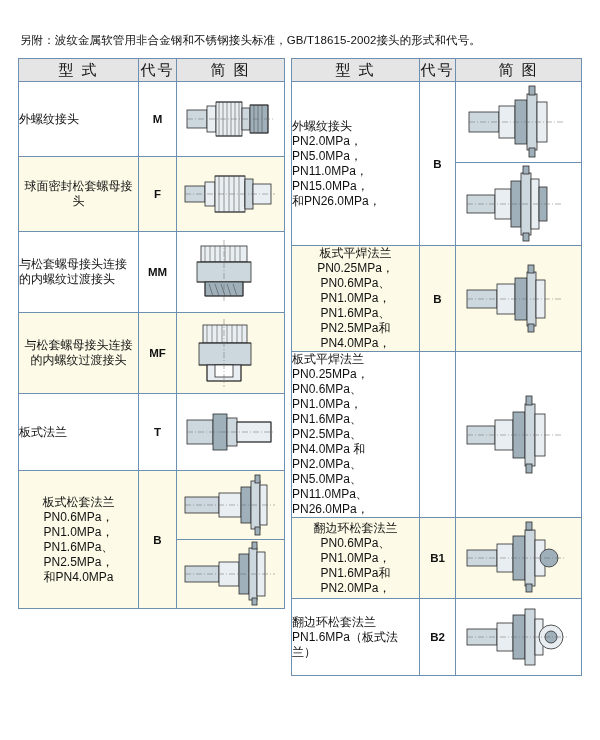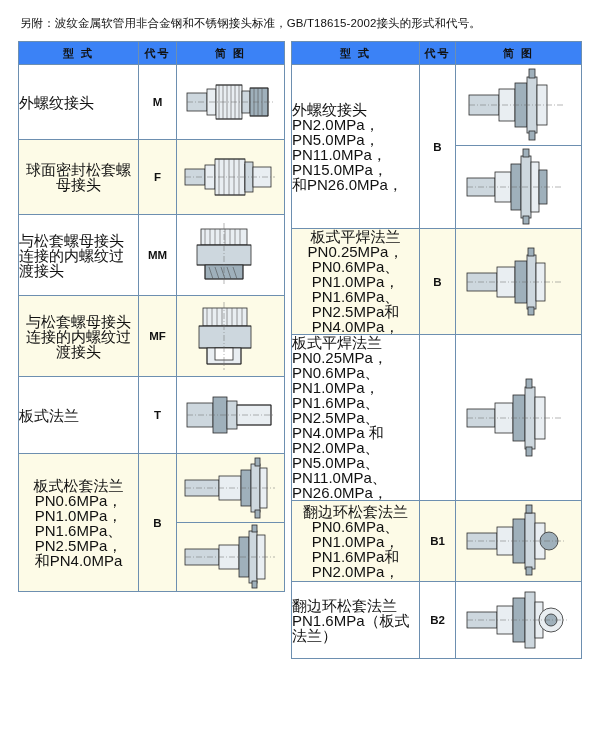--- a/index.html
+++ b/index.html
@@ -12,21 +12,21 @@
     height: 740px;
     font-family: "Liberation Sans", sans-serif;
     color: #1a1a1a;
     overflow: hidden;
   }
   .page {
     position: relative;
     width: 484px;
     height: 740px;
     box-sizing: border-box;
-    padding: 15px 18px 0 18px;
+    padding: 32px 18px 0 18px;
   }
   .doc-title {
     font-size: 11.5px;
     line-height: 16px;
     color: #111;
     margin: 0 0 10px 2px;
     letter-spacing: 0.1px;
     white-space: nowrap;
   }
   .tables {
@@ -40,37 +40,37 @@
     background: #fff;
   }
   table.spec.left { width: 268px; }
   table.spec.right { width: 292px; }
   table.spec th, table.spec td {
     border: 1px solid #6d8fb0;
     vertical-align: middle;
     padding: 0;
   }
   thead th {
-    background: #3b82f6;
+    background: #e5e5e5;
     height: 22px;
-    font-size: 11px;
-    font-weight: bold;
+    font-size: 15px;
+    font-weight: normal;
     color: #111;
     letter-spacing: 2px;
     text-align: center;
   }
   .col-type { width: 120px; }
   .col-code { width: 38px; }
   .col-fig  { width: 108px; }
   .rcol-type { width: 128px; }
   .rcol-code { width: 36px; }
   .rcol-fig  { width: 126px; }
 
   td.type {
-    font-size: 15px;
+    font-size: 12px;
     line-height: 15px;
     padding: 6px 7px;
     text-align: left;
     color: #111;
   }
   td.code {
     text-align: center;
     font-size: 11.5px;
     font-weight: bold;
     color: #111;

